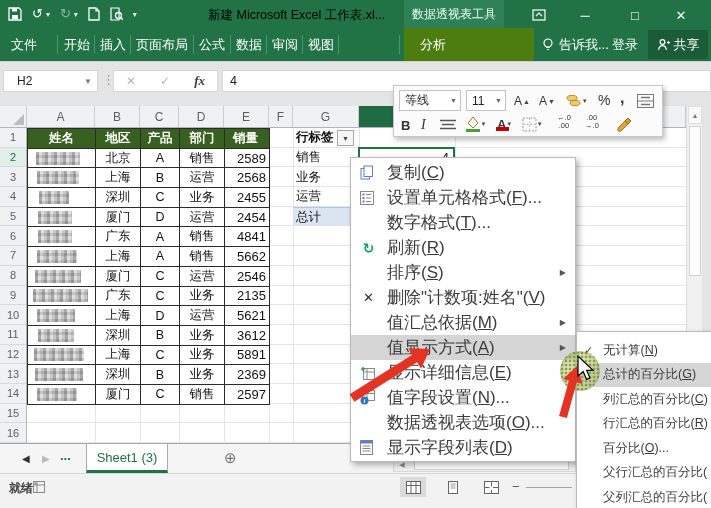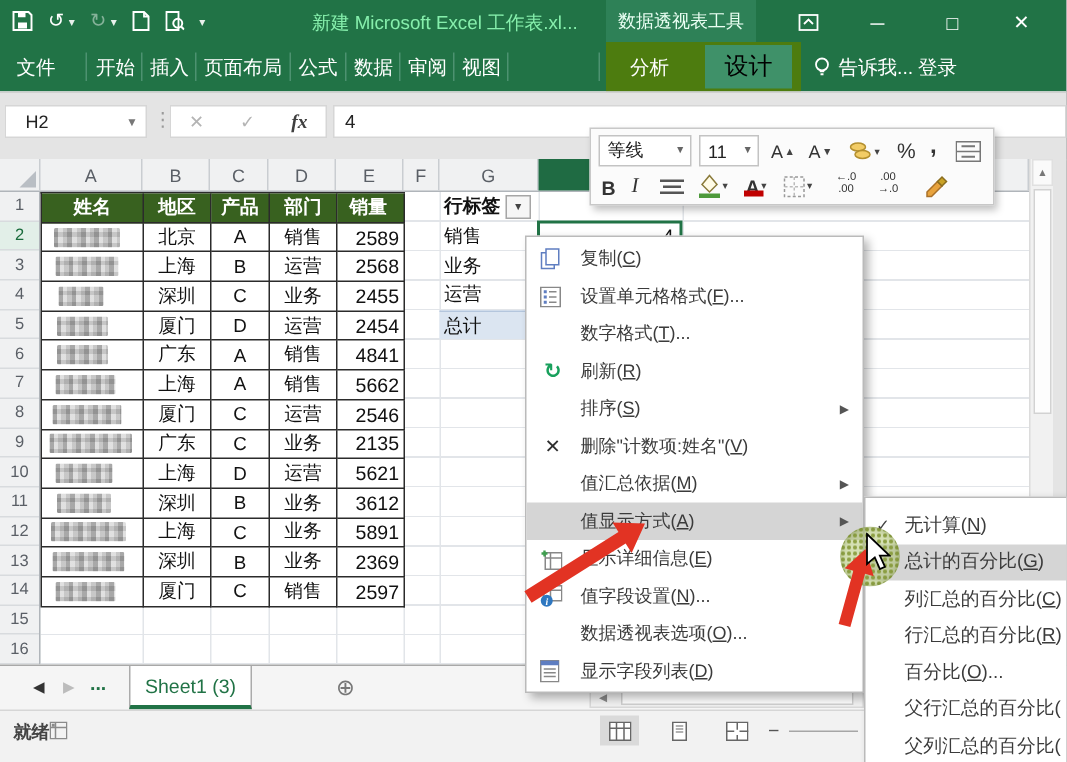--- a/index.html
+++ b/index.html
@@ -5,21 +5,21 @@
   html,body{margin:0;padding:0;background:#888;}
   .screen{position:relative;width:711px;height:508px;overflow:hidden;background:#fff;
     font-family:"Liberation Sans","DejaVu Sans",sans-serif;-webkit-font-smoothing:antialiased;}
   .abs{position:absolute;}
   
   .titlebar{left:0;top:0;width:711px;height:28px;background:#217346;color:#fff;}
   .qat{left:8px;top:4px;height:20px;display:flex;align-items:center;gap:10px;color:#fff;}
   .qat .g{font-size:13px;line-height:20px;}
   .qat .dim{opacity:.45;}
   .qat .dd{font-size:8px;margin-left:-7px;opacity:.9;}
-  .wintitle{left:208px;top:7px;font-size:12.5px;color:#86efac;white-space:nowrap;}
+  .wintitle{left:208px;top:7px;font-size:12.5px;color:#000000;white-space:nowrap;}
   .ctxtool{left:404px;top:0;width:100px;height:28px;background:#2e8157;color:#eafff3;
     font-size:12px;display:flex;align-items:center;justify-content:center;}
   .winbtn{top:6px;width:30px;height:18px;color:#fff;font-size:13px;display:flex;align-items:center;justify-content:center;}
   
   .tabsrow{left:0;top:28px;width:711px;height:33px;background:#217346;}
   .tab{position:absolute;top:0;height:33px;display:flex;align-items:center;color:#fff;font-size:13px;white-space:nowrap;}
   .tabsep{position:absolute;top:7px;width:1px;height:19px;background:#4d9270;}
   .ctxstrip{position:absolute;left:404px;top:0;width:130px;height:33px;background:#4d7c0f;}
   .designbox{position:absolute;left:66px;top:2px;width:58px;height:29px;background:#3f9169;display:flex;align-items:center;justify-content:center;}
   .sharebox{position:absolute;left:648px;top:2px;width:60px;height:29px;background:#1a5c38;display:flex;align-items:center;justify-content:center;gap:4px;color:#fff;font-size:13px;}
@@ -115,21 +115,21 @@
   .mtbtn{position:absolute;font-size:12px;color:#333;display:flex;align-items:center;justify-content:center;}
   .supmark{font-size:7px;margin-left:1px;color:#444;}
   .colorbar{position:absolute;left:2px;bottom:1px;width:14px;height:4px;}
   .twoline{font-size:7.5px;line-height:8px;text-align:center;color:#333;}
   
   .cmenu{left:350px;top:157px;width:226px;height:305px;background:#fff;border:1px solid #bababa;box-sizing:border-box;
     box-shadow:3px 3px 6px rgba(0,0,0,.3);z-index:40;padding-top:2px;}
   .mi{position:relative;height:25px;display:flex;align-items:center;}
   .mi.hl{background:#d5d5d5;}
   .mic{position:absolute;left:9px;width:17px;text-align:center;}
-  .mit{margin-left:36px;font-size:12px;color:#3b3b3b;white-space:nowrap;}
+  .mit{margin-left:36px;font-size:17px;color:#3b3b3b;white-space:nowrap;}
   .mit u{text-decoration:underline;}
   .miarrow{position:absolute;right:9px;font-size:8px;color:#555;}
   .icon-refresh{color:#18a05c;font-weight:bold;font-size:14px;}
   .icon-delx{color:#2f2f2f;font-weight:bold;font-size:13px;}
   
   .submenu{left:576px;top:331px;width:160px;height:200px;background:#fff;border:1px solid #bababa;box-sizing:border-box;
     box-shadow:3px 3px 6px rgba(0,0,0,.3);z-index:50;padding-top:6px;}
   .smi{position:relative;height:24.5px;display:flex;align-items:center;}
   .smi.hl{background:#d5d5d5;}
   .smi .chk{position:absolute;left:7px;font-size:11px;color:#444;}
@@ -186,23 +186,20 @@
         </svg>
     </span>
     <span class="abs winbtn" style="left:570px;">─</span>
     <span class="abs winbtn" style="left:620px;">□</span>
     <span class="abs winbtn" style="left:666px;">✕</span>
   </div>
 
   <div class="abs tabsrow">
     <div class="ctxstrip">
       <span class="tab" style="left:16px;">分析</span>
-      <div class="designbox">
-          <span>设计</span>
-        </div>
     </div>
     <span class="tab" style="left:11px;">文件</span>
     <span class="tab" style="left:64px;">开始</span>
     <span class="tab" style="left:100px;">插入</span>
     <span class="tab" style="left:136px;">页面布局</span>
     <span class="tab" style="left:199px;">公式</span>
     <span class="tab" style="left:236px;">数据</span>
     <span class="tab" style="left:272px;">审阅</span>
     <span class="tab" style="left:308px;">视图</span>
     <span class="tabsep" style="left:57px;"></span>
@@ -217,20 +214,30 @@
     <span class="tab" style="left:542px;gap:5px;">
       <span>
         <svg width="12" height="14" viewBox="0 0 12 14">
             <circle cx="6" cy="5" r="4" fill="none" stroke="#fff" stroke-width="1.2"></circle>
             <path d="M4.5 9.5h3M5 11.5h2" stroke="#fff" stroke-width="1.2"></path>
           </svg>
       </span>
       <span>告诉我...</span>
     </span>
     <span class="tab" style="left:612px;">登录</span>
+    <div class="sharebox">
+      <span>
+        <svg width="13" height="13" viewBox="0 0 13 13">
+            <circle cx="5.5" cy="4" r="2.4" fill="none" stroke="#fff" stroke-width="1.2"></circle>
+            <path d="M1.5 12c.5-3 2-4.3 4-4.3s3.5 1.3 4 4.3" fill="none" stroke="#fff" stroke-width="1.2"></path>
+            <path d="M10 4.5h3M11.5 3v3" stroke="#fff" stroke-width="1.1"></path>
+          </svg>
+      </span>
+      <span>共享</span>
+    </div>
   </div>
 
   <div class="abs fbar">
     <div class="namebox">
       <span>H2</span>
       <span class="dd">▼</span>
     </div>
     <span class="fdots">⋮</span>
     <div class="fbtns">
       <span class="x">✕</span>

